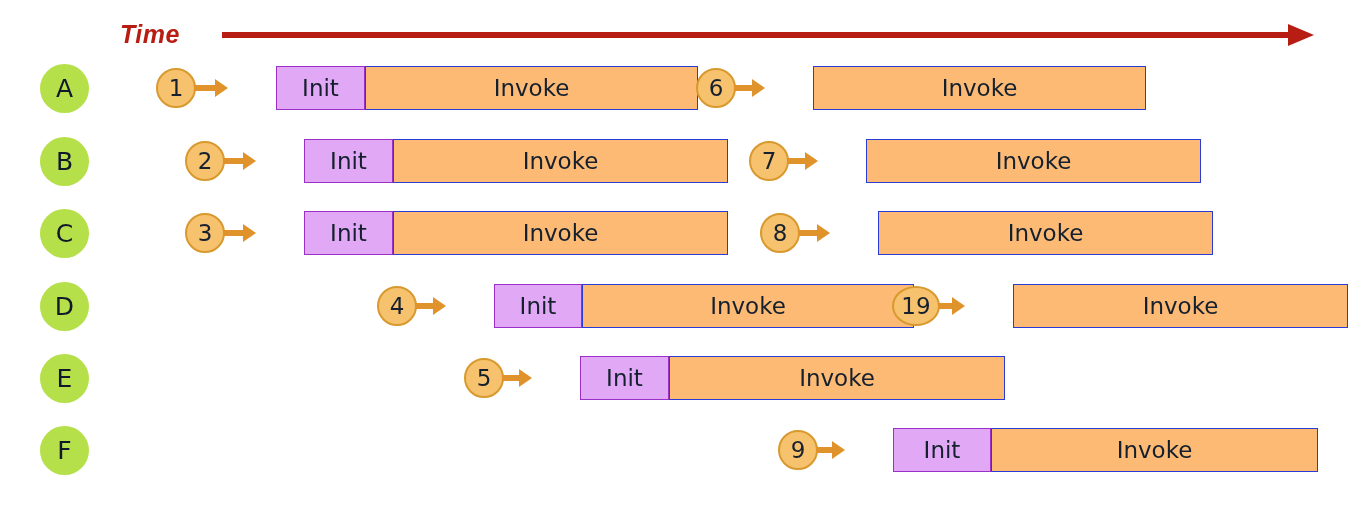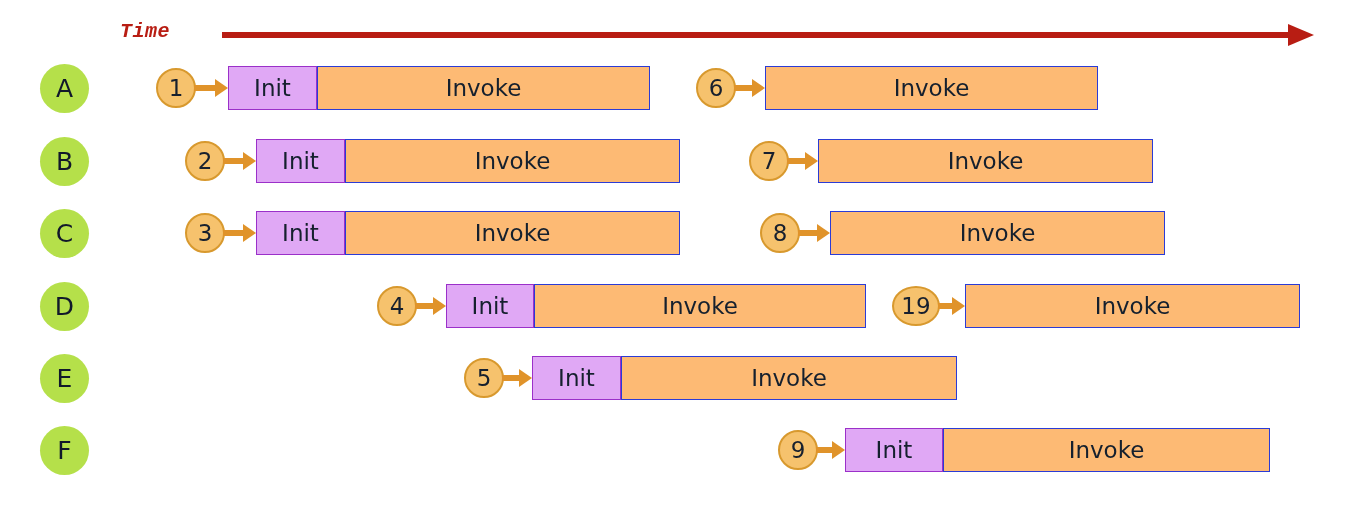--- a/index.html
+++ b/index.html
@@ -18,24 +18,24 @@
     position: relative;
     width: 1352px;
     height: 512px;
   }
 
   
   .time-label {
     position: absolute;
     left: 120px;
     top: 20px;
-    font-family: Liberation Mono, monospace;
+    font-family: Liberation Sans, sans-serif;
     font-style: italic;
     font-weight: bold;
-    font-size: 20px;
+    font-size: 25px;
     color: #b81d13;
     letter-spacing: 0.5px;
   }
   .time-arrow {
     position: absolute;
     left: 222px;
     top: 22px;
     width: 1092px;
     height: 26px;
   }
@@ -82,20 +82,21 @@
   
   .bar {
     position: absolute;
     height: 44px;
     box-sizing: border-box;
     display: flex;
     align-items: center;
     justify-content: center;
     font-size: 23px;
     color: #15202e;
+    margin-left: 48px;
   }
   .bar.init {
     background: #e0a8f5;
     border: 1.6px solid #9b30c9;
   }
   .bar.invoke {
     background: #fdba74;
     border: 1.6px solid #2b3bd6;
   }
 </style>

